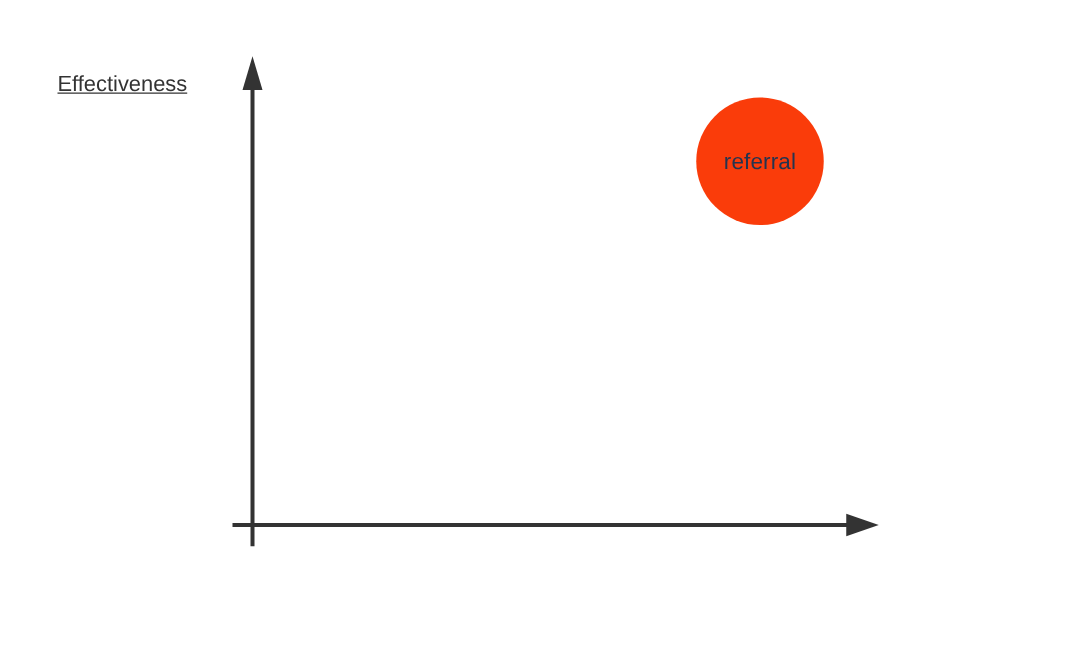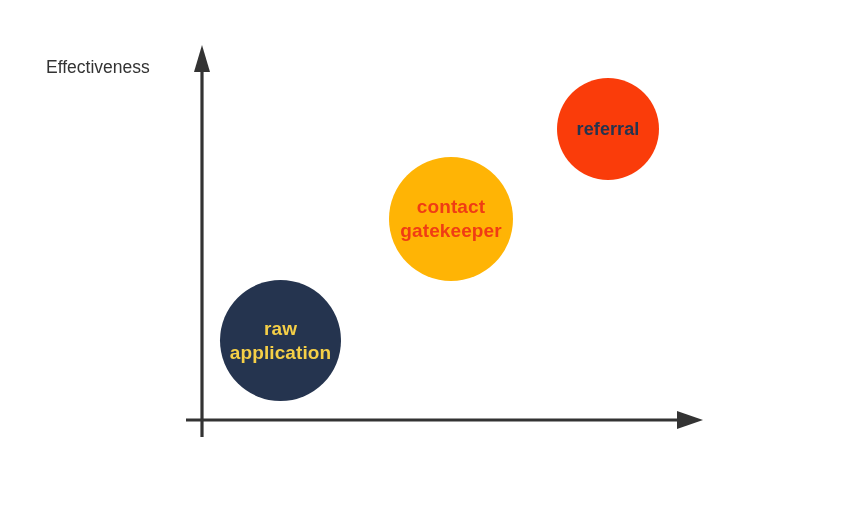--- a/index.html
+++ b/index.html
@@ -25,38 +25,38 @@
     width: 860px;
     height: 520px;
   }
   .axis-label {
     position: absolute;
     color: #333333;
     font-size: 17.5px;
     font-family: "Liberation Sans", sans-serif;
     white-space: nowrap;
     line-height: 1.2;
+    text-decoration: underline;
   }
   #label-effectiveness {
     left: 46px;
     top: 57px;
   }
   #label-time-effort {
     left: 625px;
     top: 438px;
   }
   .bubble {
     position: absolute;
     border-radius: 50%;
     display: flex;
     align-items: center;
     justify-content: center;
     text-align: center;
     box-sizing: border-box;
-    font-weight: bold;
   }
   .bubble-label {
     font-family: "Liberation Sans", sans-serif;
     font-size: 19px;
     line-height: 1.25;
     letter-spacing: 0.1px;
     padding: 0 2px;
     white-space: pre-line;
   }
   #bubble-raw-application {
@@ -93,27 +93,19 @@
     <polygon points="202,45 194,72 210,72" fill="#333333"></polygon>
 
     <line x1="186" y1="420" x2="688" y2="420" stroke="#333333" stroke-width="3.2"></line>
 
     <polygon points="703,420 677,411 677,429" fill="#333333"></polygon>
   </svg>
 
   <div class="axis-label" id="label-effectiveness">Effectiveness</div>
 
 
-  <div class="bubble" id="bubble-raw-application" style="background:#25344f;">
-    <span class="bubble-label" style="color:#f5cf47;">raw
-application</span>
-  </div>
 
-  <div class="bubble" id="bubble-contact-gatekeeper" style="background:#ffb405;">
-    <span class="bubble-label" style="color:#f03c14;">contact
-gatekeeper</span>
-  </div>
 
   <div class="bubble" id="bubble-referral" style="background:#fa3c0a;">
     <span class="bubble-label" style="color:#25344f;">referral</span>
   </div>
 
 </div>
 
 </body></html>

